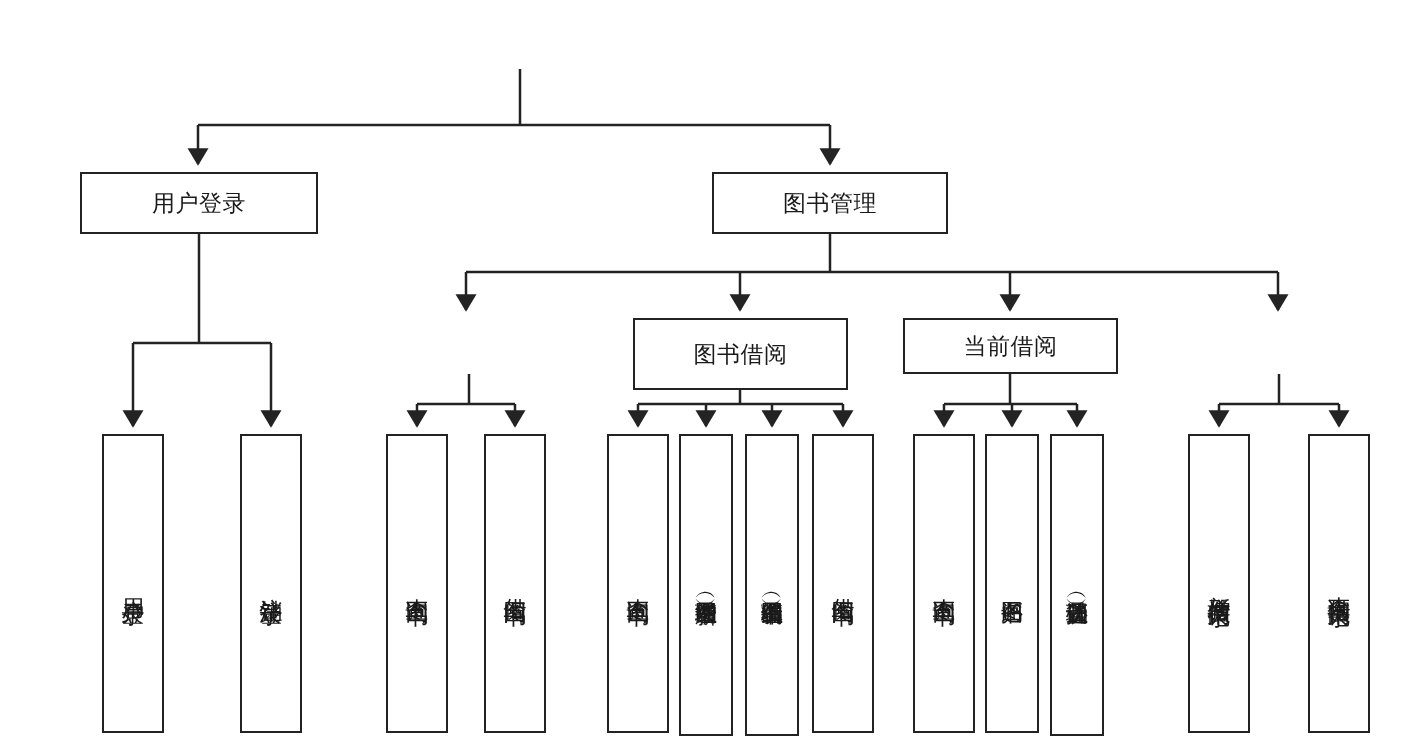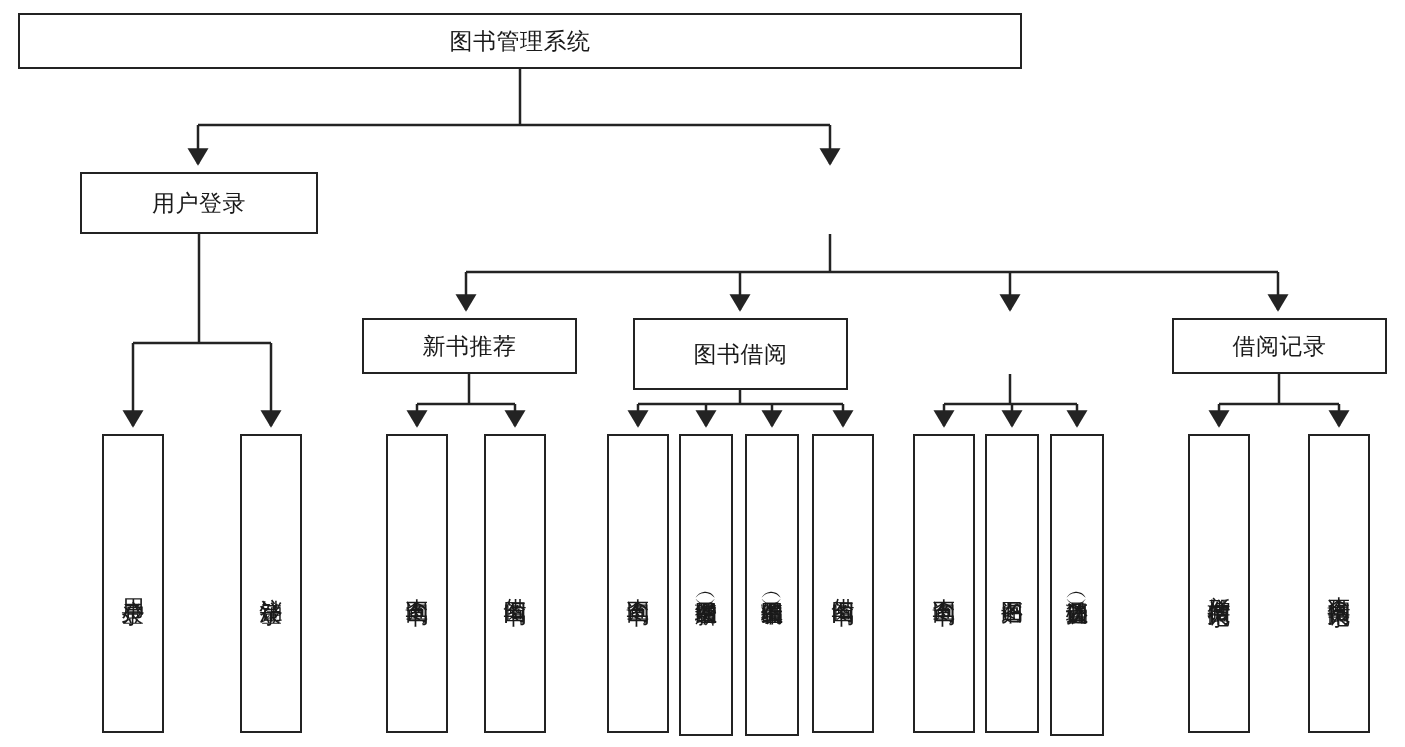--- a/index.html
+++ b/index.html
@@ -115,31 +115,30 @@
       <path d="M1012,404 L1012,426" marker-end="url(#arrow)"></path>
       <path d="M1077,404 L1077,426" marker-end="url(#arrow)"></path>
 
       <path d="M1279,374 L1279,404"></path>
       <path d="M1219,404 L1339,404"></path>
       <path d="M1219,404 L1219,426" marker-end="url(#arrow)"></path>
       <path d="M1339,404 L1339,426" marker-end="url(#arrow)"></path>
     </g>
   </svg>
 
-  <div class="node node-h" style="left:18px;top:13px;width:1004px;height:56px;">图书管理系统</div>
 
   <div class="node node-h" style="left:80px;top:172px;width:238px;height:62px;">用户登录</div>
 
+  <div class="node node-h" style="left:712px;top:172px;width:236px;height:62px;">图书管理</div>
 
-  <div class="node node-h" style="left:362px;top:318px;width:215px;height:56px;">新书推荐</div>
 
   <div class="node node-h" style="left:633px;top:318px;width:215px;height:72px;">图书借阅</div>
 
+  <div class="node node-h" style="left:903px;top:318px;width:215px;height:56px;">当前借阅</div>
 
-  <div class="node node-h" style="left:1172px;top:318px;width:215px;height:56px;">借阅记录</div>
 
   <div class="node node-v" style="left:102px;top:434px;width:62px;height:299px;">用户登录</div>
 
   <div class="node node-v" style="left:240px;top:434px;width:62px;height:299px;">注销登录</div>
 
   <div class="node node-v" style="left:386px;top:434px;width:62px;height:299px;">查询图书</div>
 
   <div class="node node-v" style="left:484px;top:434px;width:62px;height:299px;">借阅图书</div>
 
   <div class="node node-v" style="left:607px;top:434px;width:62px;height:299px;">查询图书</div>

